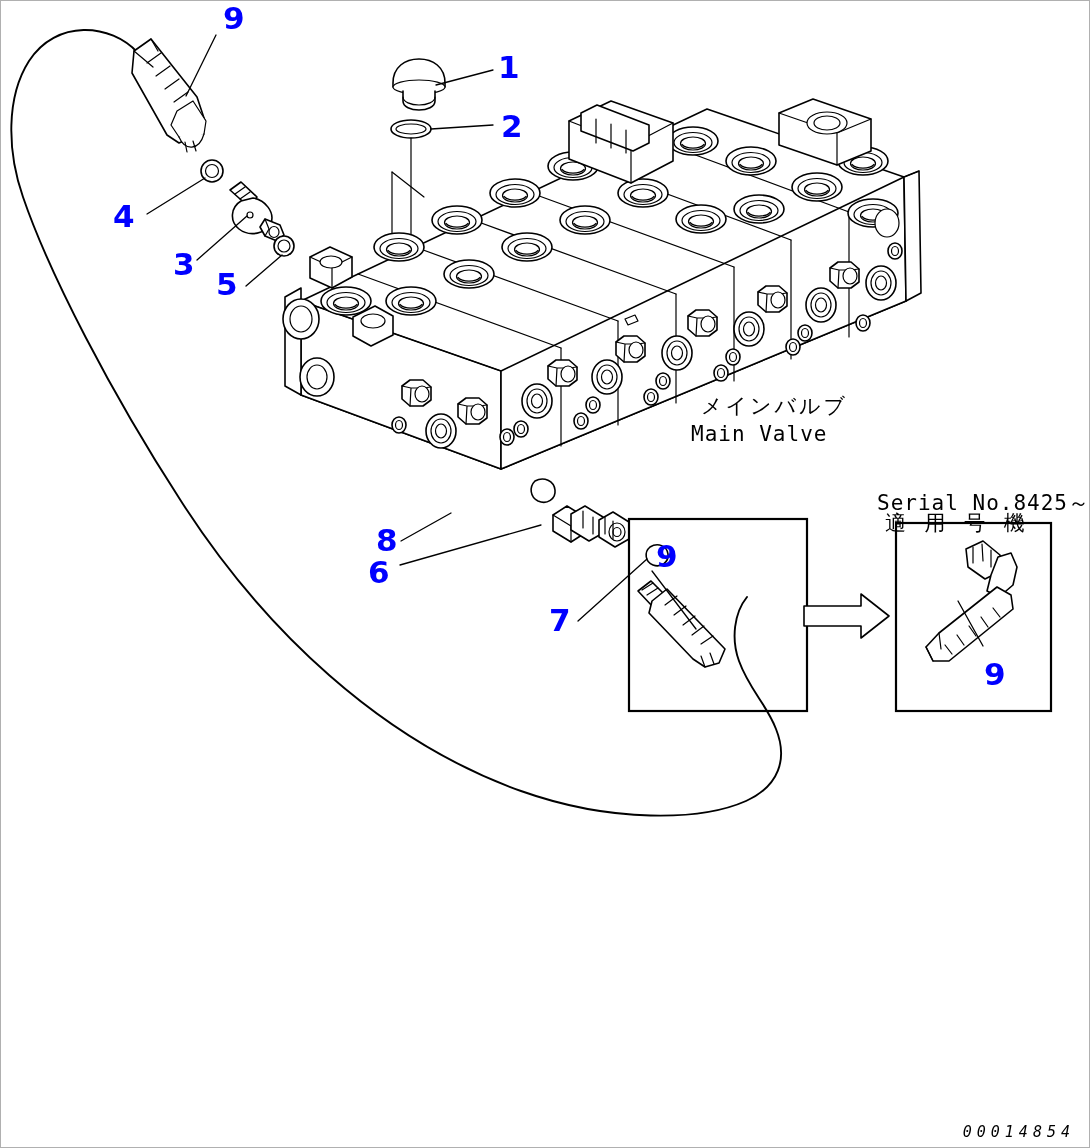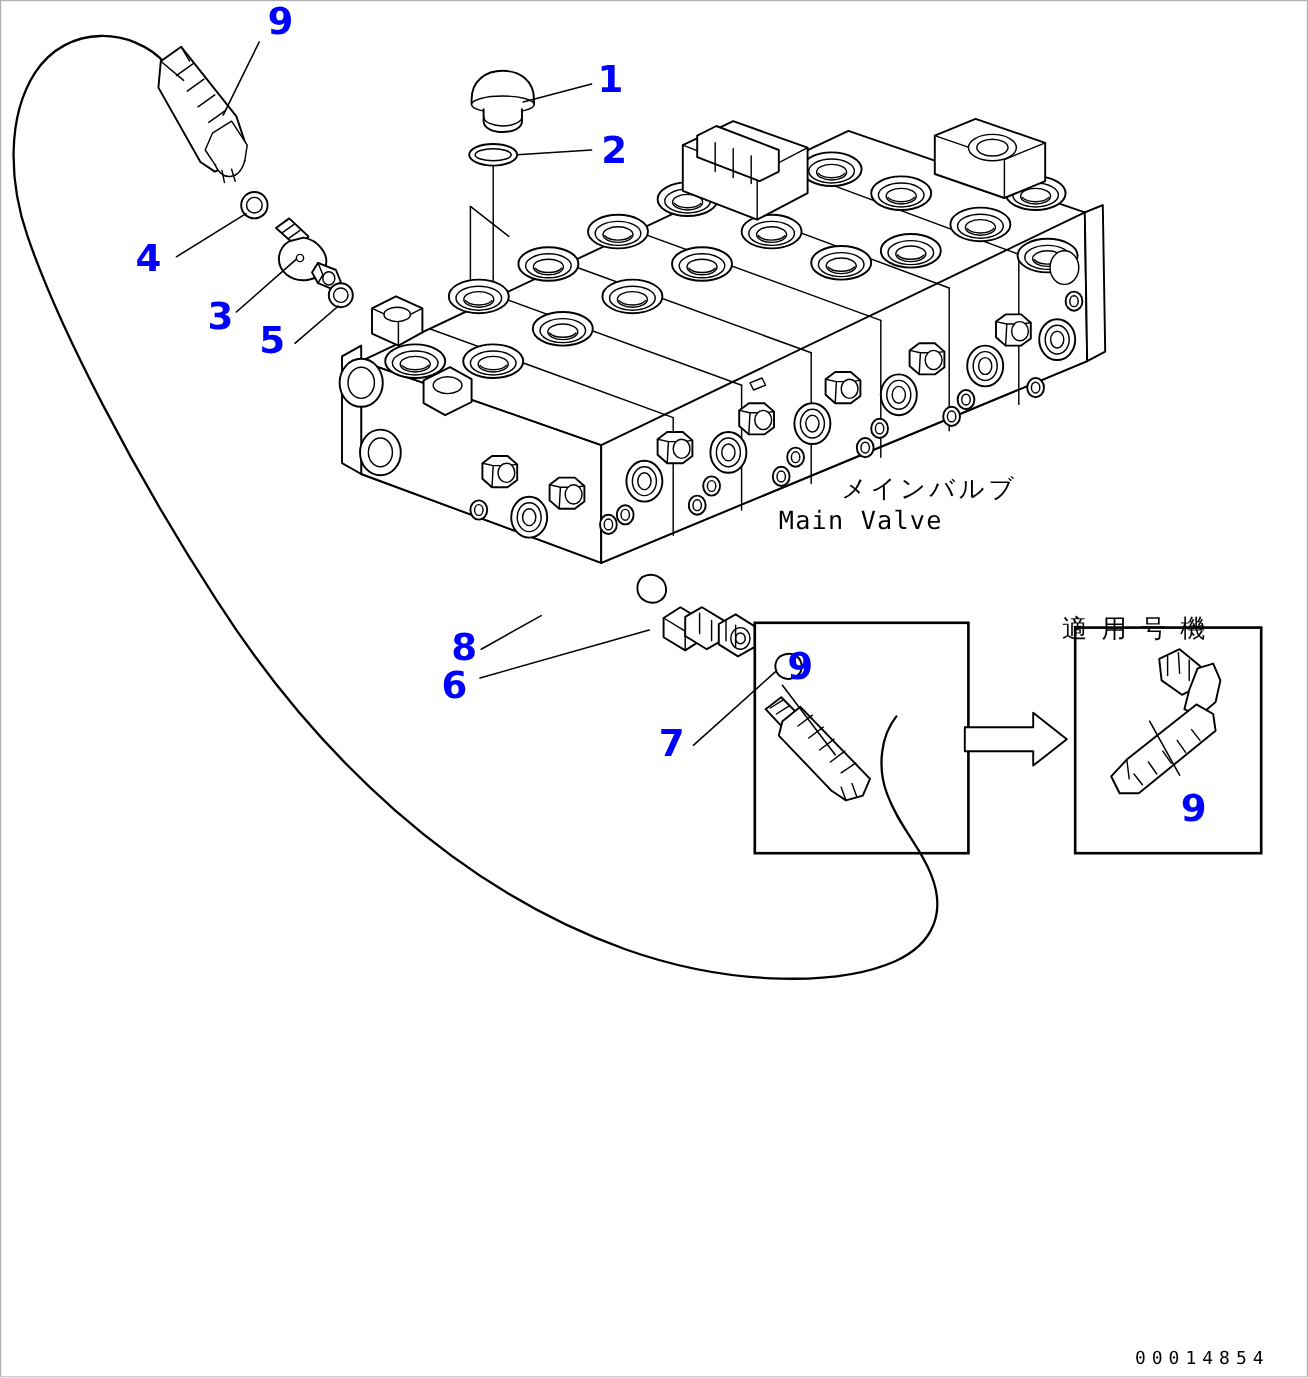--- a/index.html
+++ b/index.html
@@ -33,44 +33,45 @@
     font-weight: bold;
     font-size: 31px;
     line-height: 1;
     letter-spacing: 0px;
     white-space: nowrap;
     user-select: none;
   }
   .cap-jp {
     position: absolute;
     color: #000000;
-    font-family: Liberation Sans, sans-serif;
+    font-family: Liberation Mono, monospace;
     font-size: 21px;
     line-height: 1.15;
     letter-spacing: 3px;
     white-space: nowrap;
   }
   .cap-en {
     position: absolute;
     color: #000000;
     font-family: "DejaVu Sans Mono", monospace;
     font-size: 21px;
     line-height: 1.15;
     letter-spacing: 1px;
     white-space: nowrap;
   }
   .drawing-no {
     position: absolute;
-    right: 31px;
+    right: 14px;
     bottom: 6px;
     color: #000000;
     font-family: "DejaVu Sans Mono", monospace;
     font-size: 15px;
     letter-spacing: 5px;
     white-space: nowrap;
+    font-style: italic;
   }
 </style>
 </head>
 <body>
 
 <div id="page">
 
   <svg id="artboard" viewBox="0 0 1090 1148" xmlns="http://www.w3.org/2000/svg">
     <defs>
       <style>
@@ -358,19 +359,20 @@
   <div class="lbl" style="left:112px; top:200px;">4</div>
   <div class="lbl" style="left:172px; top:248px;">3</div>
   <div class="lbl" style="left:215px; top:268px;">5</div>
   <div class="lbl" style="left:375px; top:524px;">8</div>
   <div class="lbl" style="left:367px; top:556px;">6</div>
   <div class="lbl" style="left:548px; top:604px;">7</div>
   <div class="lbl" style="left:655px; top:540px;">9</div>
   <div class="lbl" style="left:983px; top:658px;">9</div>
 
   <div class="cap-jp" style="left:700px; top:395px;">メインバルブ</div>
-  <div class="cap-en" style="left:648px; top:421px;">Main Valve</div>
+  <div class="cap-en" style="left:690px; top:421px;">Main Valve</div>
 
   <div class="cap-jp" style="left:884px; top:464px;margin-top:48px;">適 用 号 機</div>
+  <div class="cap-en" style="left:876px; top:490px;">Serial No.8425～</div>
 
   <div class="drawing-no">00014854</div>
 
 </div>
 
 </body></html>

